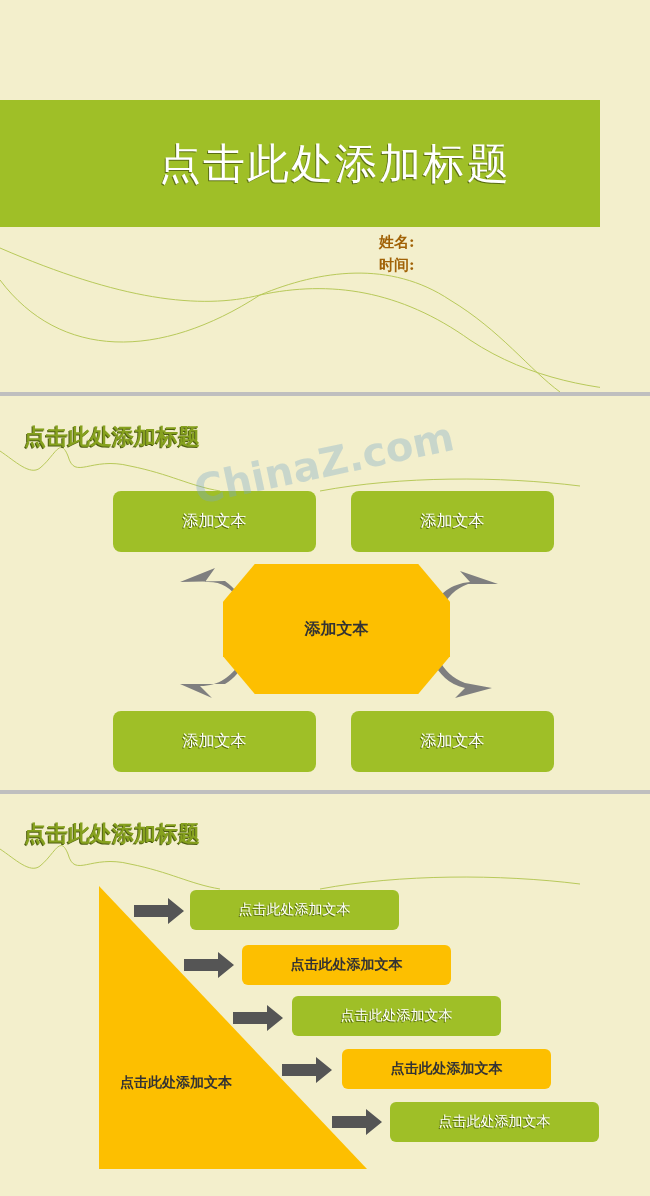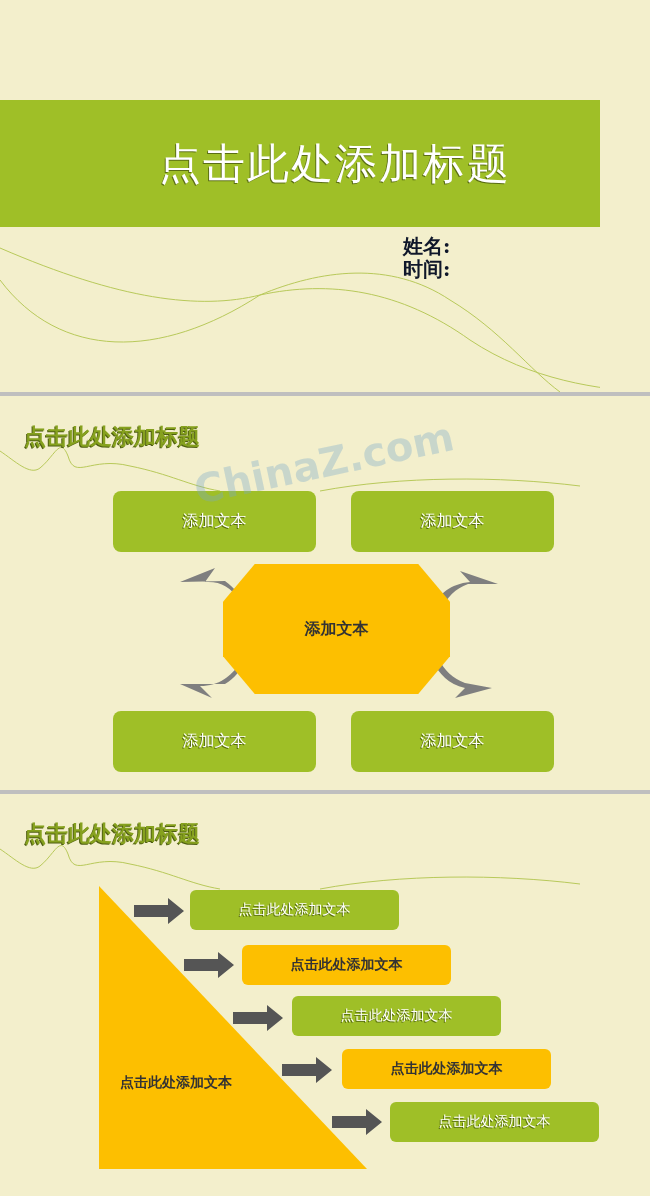--- a/index.html
+++ b/index.html
@@ -4,21 +4,21 @@
 <style>
   * { margin: 0; padding: 0; box-sizing: border-box; }
   body { width: 650px; height: 1196px; background: #f3efcc; font-family: "DejaVu Sans", sans-serif; overflow: hidden; position: relative; }
   .slide { position: absolute; left: 0; width: 600px; background: #f3efcc; overflow: hidden; }
   .sep { position: absolute; left: 0; width: 650px; height: 4px; background: #bfbfbf; }
 
   
   #s1 { top: 0; height: 392px; }
   .title-band { position: absolute; left: 0; top: 100px; width: 650px; height: 127px; background: #9fbf27; }
   .title-band .t { position: absolute; left: 0; right: 0; top: 36px; text-align: center; color: #fff; font-size: 42px; letter-spacing: 2px; padding-left: 20px; text-shadow: -1px 1px 0 #5b6e14; }
-  .meta { position: absolute; left: 403px; color: #0f172a; font-weight: bold; font-size: 20px; font-family: "DejaVu Serif", serif; }
+  .meta { position: absolute; left: 379px; color: #a16207; font-weight: bold; font-size: 15px; font-family: "DejaVu Serif", serif; }
 
   
   .sec-title { position: absolute; left: 24px; color: #86a11e; font-weight: bold; font-size: 22px; font-family: "DejaVu Serif", serif; text-shadow: -1px 1px 0 #4f5e12; }
 
   
   #s2 { top: 396px; height: 392px; }
   .gbox { position: absolute; background: #9fbf27; border-radius: 8px; color: #fff; display: flex; align-items: center; justify-content: center; font-size: 16px; text-shadow: -1px 1px 0 #556a10; }
   .octa { position: absolute; left: 223px; top: 168px; width: 227px; height: 130px; background: #fdbf00;
           clip-path: polygon(14% 0, 86% 0, 100% 29%, 100% 71%, 86% 100%, 14% 100%, 0 71%, 0 29%);
           display: flex; align-items: center; justify-content: center; font-weight: bold; font-size: 16px; color: #333; }

